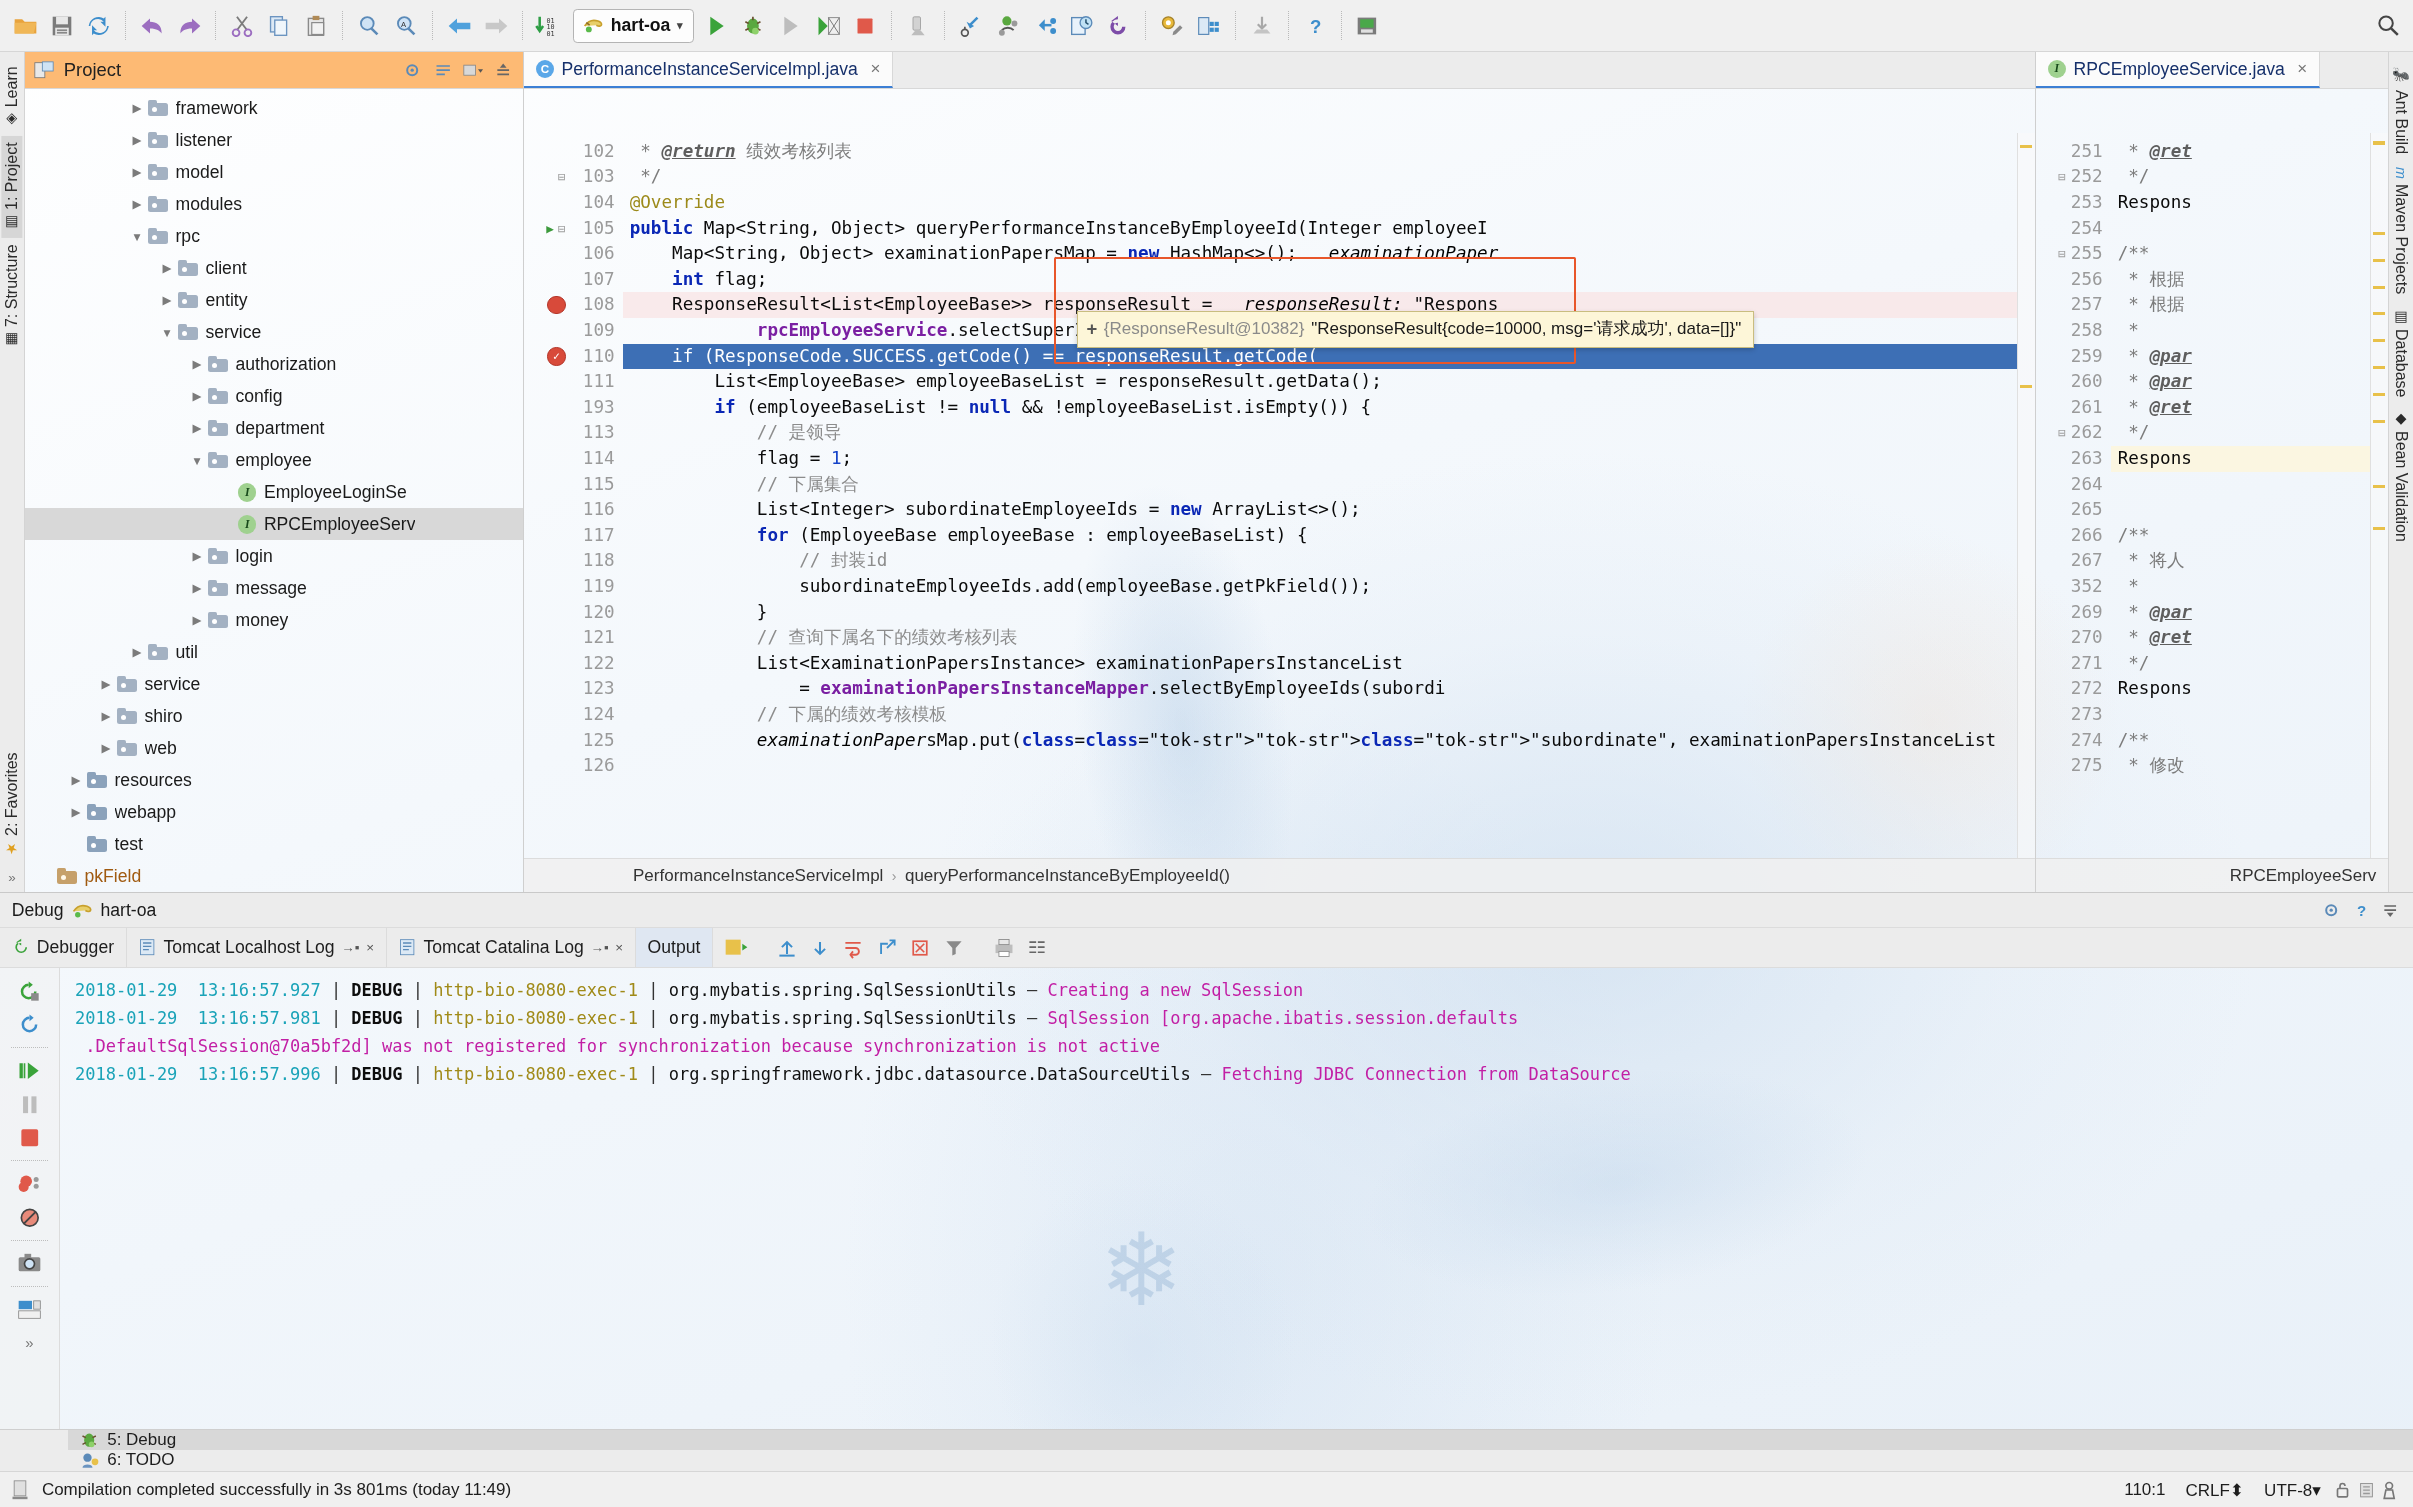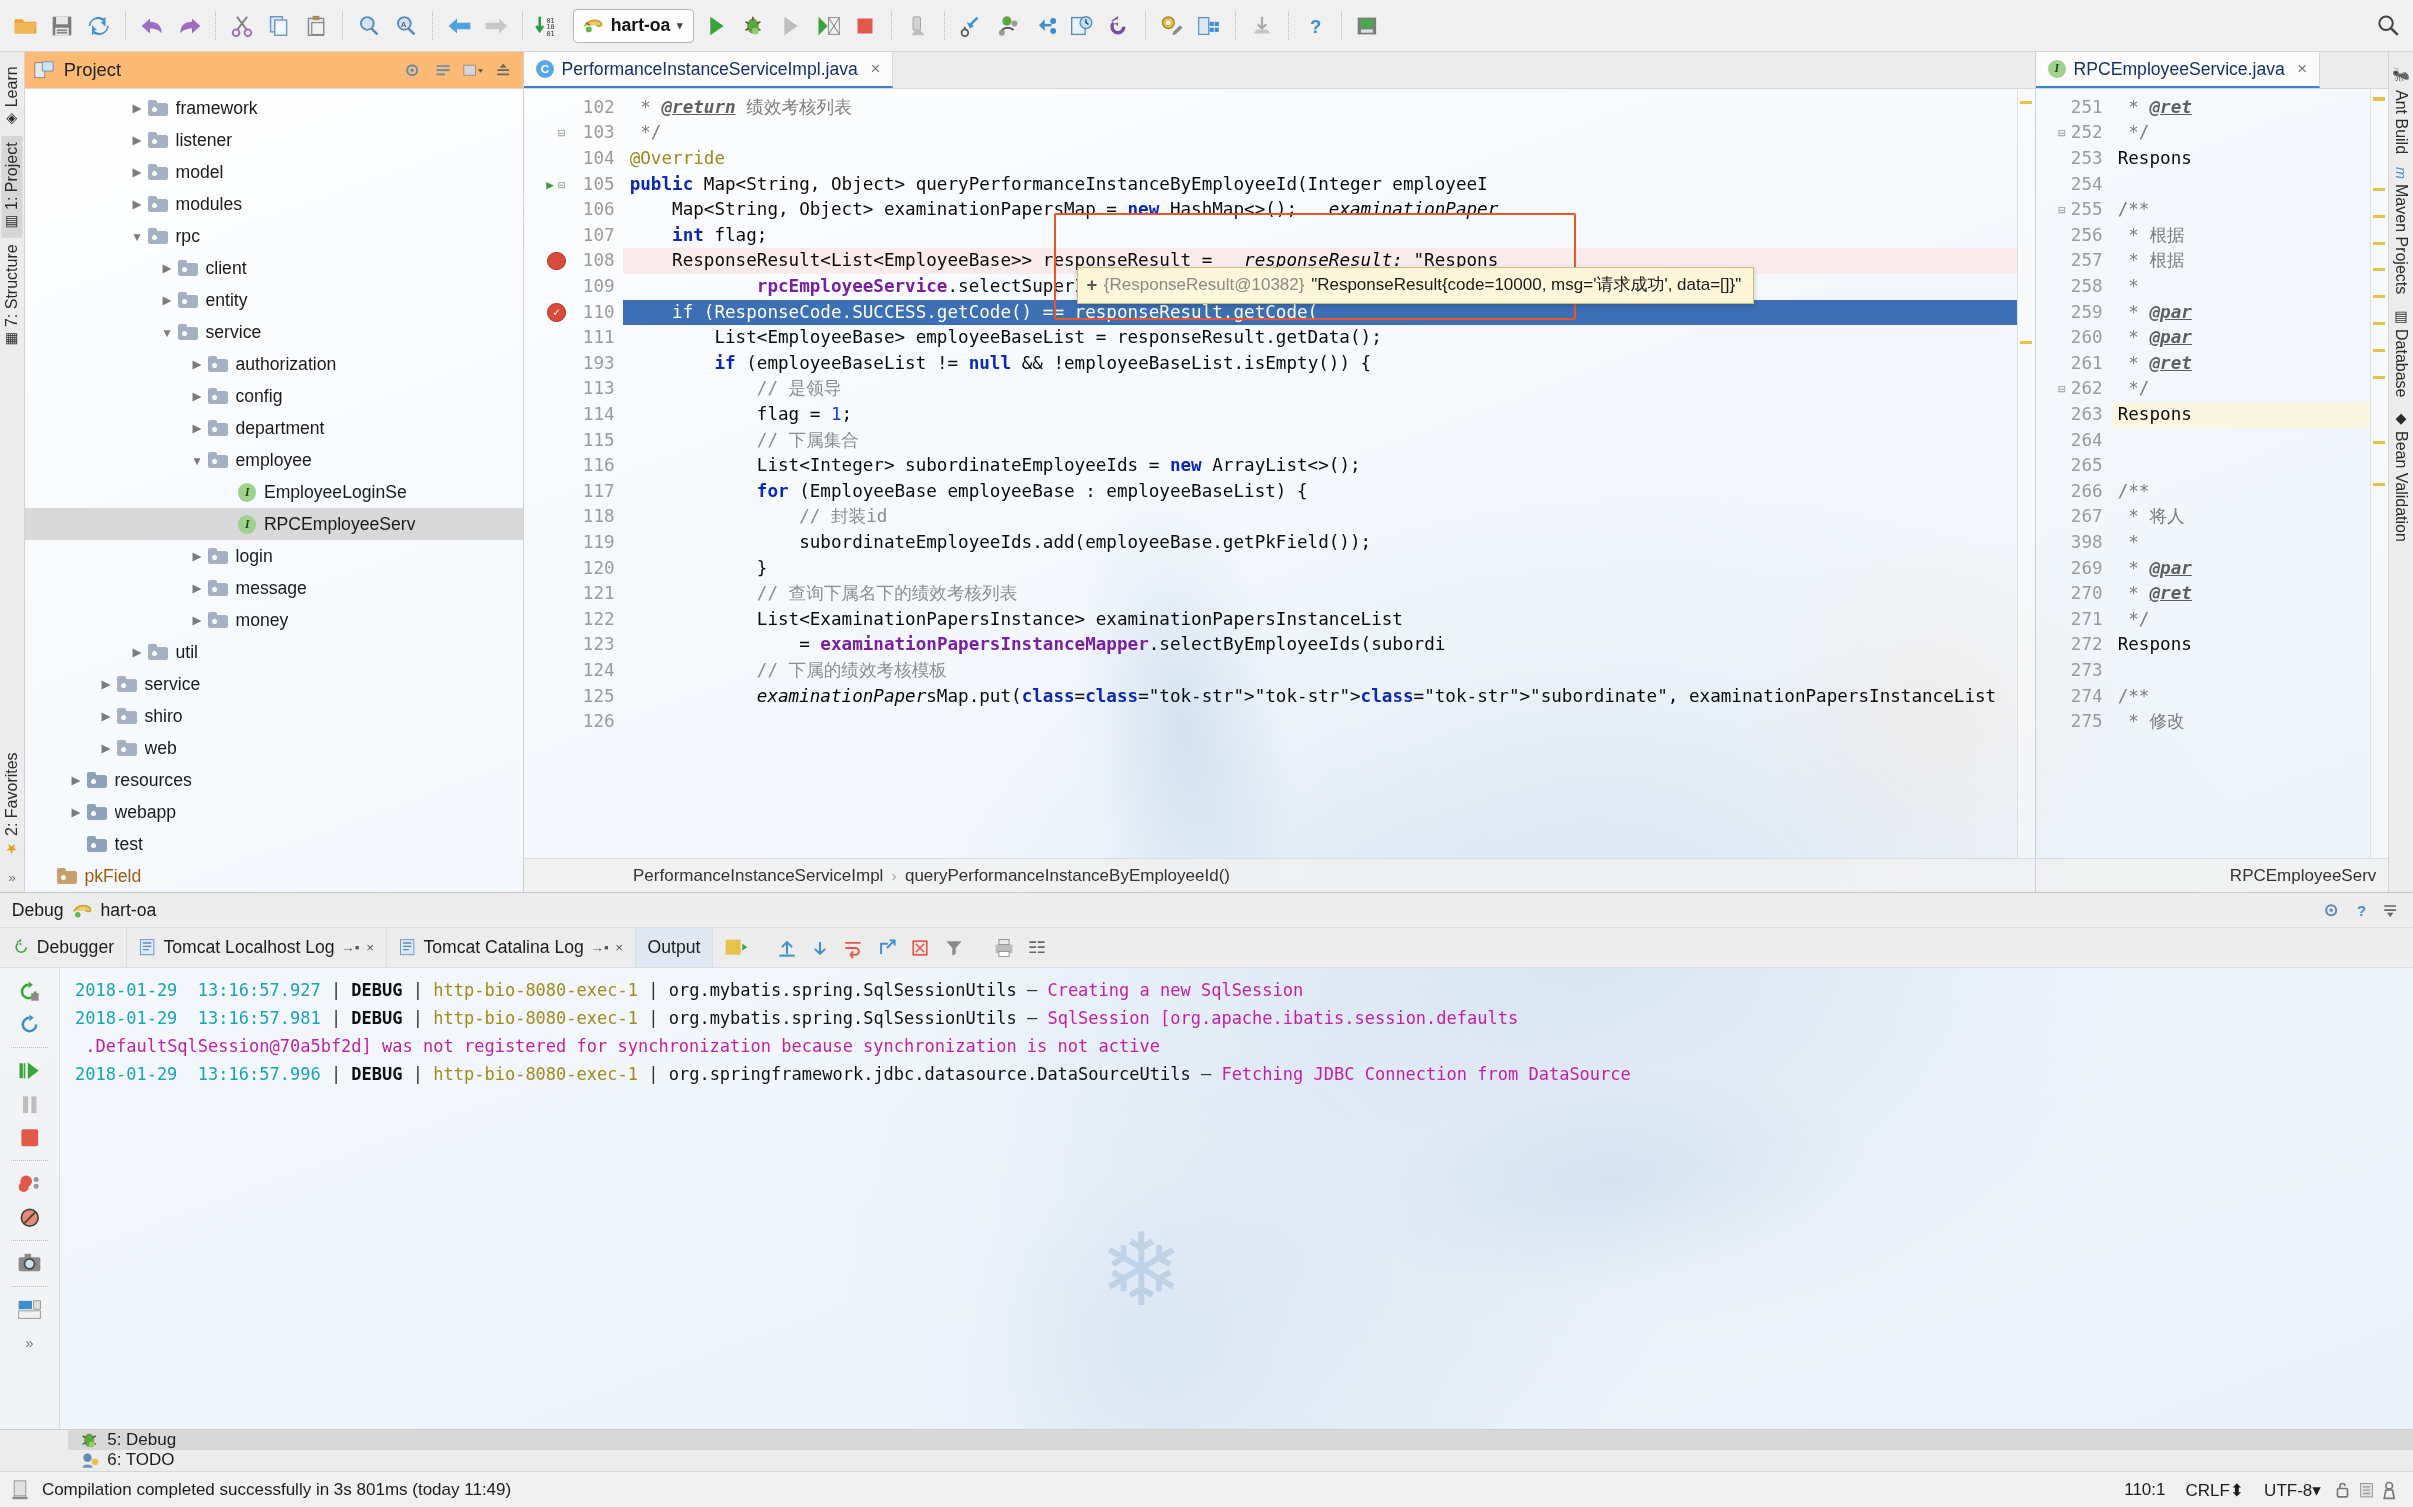--- a/index.html
+++ b/index.html
@@ -194,21 +194,21 @@
     width: 18.4px; height: 18.4px; border-radius: 50%;
     background: #5aa7e8; color: #fff;
     font-size: 11.7px; font-weight: bold;
     display: inline-flex; align-items: center; justify-content: center;
   }
 
   .code-area {
     flex: 1 1 auto; position: relative; overflow: hidden;
     display: flex;
     font-family: "DejaVu Sans Mono", monospace;
-    font-size: 17.6px; line-height: 25.6px;
+    font-size: 17.6px; line-height: 25.6px; margin-top: 44px;
   }
   .gutter {
     width: 99px; min-width: 99px;
     text-align: right; color: #9a9a9a;
     padding-top: 5.9px; position: relative;
     user-select: none;
   }
   .gutter .gl {
     height: 25.6px; padding-right: 8.4px;
     position: relative; display: flex;
@@ -1093,21 +1093,21 @@
                 <div class="gl">
                   <span>265</span>
                 </div>
                 <div class="gl">
                   <span>266</span>
                 </div>
                 <div class="gl">
                   <span>267</span>
                 </div>
                 <div class="gl">
-                  <span>398</span>
+                  <span>352</span>
                 </div>
                 <div class="gl">
                   <span>269</span>
                 </div>
                 <div class="gl">
                   <span>270</span>
                 </div>
                 <div class="gl">
                   <span>271</span>
                 </div>

